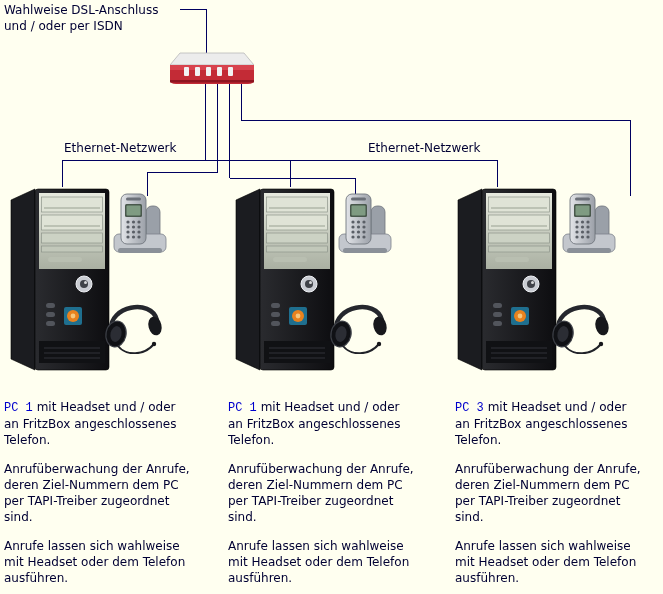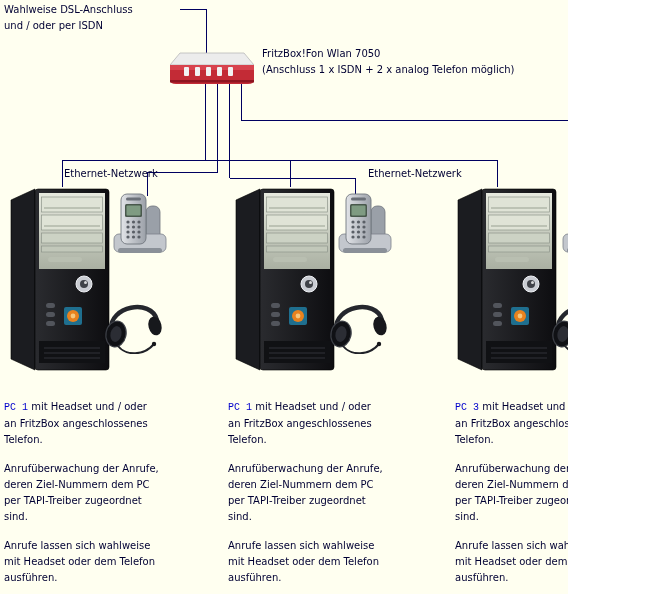--- a/index.html
+++ b/index.html
@@ -4,30 +4,30 @@
 <style>
   :root{
     --background:#fffff0;
     --wire:#000060;
     --text:#000033;
     --pc-label:#0000cc;
   }
   *{box-sizing:border-box;}
   body{margin:0;font-family:"DejaVu Sans","Liberation Sans",sans-serif;}
   #stage{
-    position:relative;width:568px;height:594px;
+    position:relative;width:663px;height:594px;
     background:var(--background);overflow:hidden;
-    color:var(--text);font-size:10px;line-height:16px;
+    color:var(--text);font-size:12px;line-height:16px;
   }
   .abs{position:absolute;}
   .preline{white-space:pre-line;}
   #wires{position:absolute;left:0;top:0;}
   #wires g{stroke:var(--wire);fill:none;stroke-width:1;}
   .dev{position:absolute;}
-  .eth-label{position:absolute;white-space:nowrap;margin-top:26px;}
+  .eth-label{position:absolute;white-space:nowrap;}
   .col{position:absolute;top:399px;width:222px;}
   .para{margin:0 0 13px 0;white-space:pre-line;}
   .pcname{color:var(--pc-label);font-family:Liberation Mono, monospace;}
 </style>
 </head>
 <body>
 
 <svg style="position:absolute;width:0;height:0" aria-hidden="true">
   <defs>
     <linearGradient id="gFace" x1="0" y1="0" x2="1" y2="0">
@@ -167,22 +167,20 @@
   <svg class="dev" style="left:329px;top:298px" width="62" height="56">
       <use href="#sym-headset"></use>
     </svg>
   <svg class="dev" style="left:551px;top:298px" width="62" height="56">
       <use href="#sym-headset"></use>
     </svg>
 
   <div class="abs preline" style="left:4px;top:2px">Wahlweise DSL-Anschluss
 und / oder per ISDN</div>
 
-  <div class="abs preline" style="left:262px;top:46px">FritzBox!Fon Wlan 7050
-(Anschluss 1 x ISDN + 2 x analog Telefon möglich)</div>
 
   <div class="eth-label" style="left:64px;top:140px">Ethernet-Netzwerk</div>
   <div class="eth-label" style="left:368px;top:140px">Ethernet-Netzwerk</div>
 
   <div class="col" style="left:4px">
     <p class="para"><span class="pcname">PC 1</span><span> mit Headset und / oder
 an FritzBox angeschlossenes
 Telefon.</span></p>
     <p class="para">Anrufüberwachung der Anrufe,
 deren Ziel-Nummern dem PC

